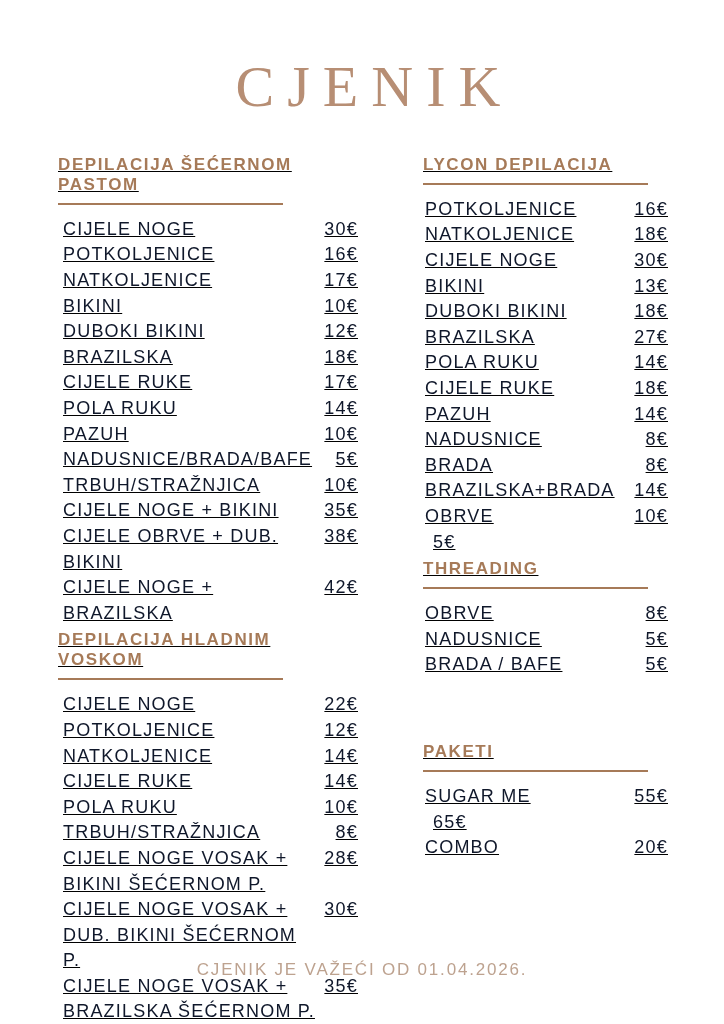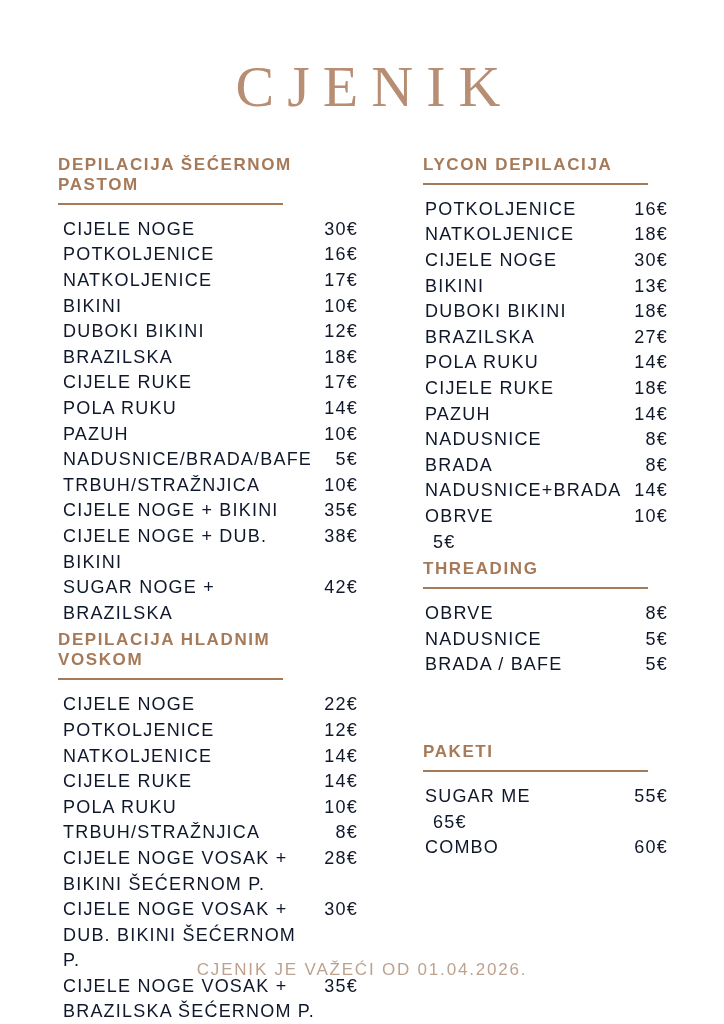--- a/index.html
+++ b/index.html
@@ -24,20 +24,21 @@
     letter-spacing: 13px;
     padding-left: 25px; 
     color: #b78e74;
     line-height: 1;
   }
   .columns {
     display: flex;
     justify-content: space-between;
     padding: 0 56px 0 58px;
     margin-top: 38px;
+    text-decoration: underline;
   }
   .col-left  { width: 300px; }
   .col-right { width: 245px; }
   .section + .section { margin-top: 4px; }
   .section--spaced { margin-top: 64px !important; }
   .section-heading {
     font-size: 17px;
     font-weight: 700;
     letter-spacing: 1.6px;
     color: #a67a58;
@@ -189,29 +190,29 @@
             <div class="row">
               <span class="name">
                 <span>CIJELE NOGE + BIKINI</span>
                 
               </span>
               <span class="price">35€</span>
             </div>
 
             <div class="row">
               <span class="name">
-                <span>CIJELE NOGE + DUB. BIKINI</span>
+                <span>CIJELE OBRVE + DUB. BIKINI</span>
                 
               </span>
               <span class="price">38€</span>
             </div>
 
             <div class="row">
               <span class="name">
-                <span>SUGAR NOGE + BRAZILSKA</span>
+                <span>CIJELE NOGE + BRAZILSKA</span>
                 
               </span>
               <span class="price">42€</span>
             </div>
           </div>
       </div>
 
       <div class="section">
         <div class="section-heading">DEPILACIJA HLADNIM VOSKOM</div>
         <div class="heading-rule"></div>
@@ -383,21 +384,21 @@
             <div class="row">
               <span class="name">
                 <span>BRADA</span>
                 
               </span>
               <span class="price">8€</span>
             </div>
 
             <div class="row">
               <span class="name">
-                <span>NADUSNICE+BRADA</span>
+                <span>BRAZILSKA+BRADA</span>
                 
               </span>
               <span class="price">14€</span>
             </div>
 
             <div class="row">
               <span class="name">
                 <span>OBRVE</span>
                 
               </span>
@@ -456,21 +457,21 @@
 
             <div class="row">
               <span class="price">65€</span>
             </div>
 
             <div class="row">
               <span class="name">
                 <span>COMBO</span>
                 
               </span>
-              <span class="price">60€</span>
+              <span class="price">20€</span>
             </div>
           </div>
       </div>
 
     </div>
   </div>
 
   <div class="page-footer">CJENIK JE VAŽEĆI OD 01.04.2026.</div>
 
 </div>

